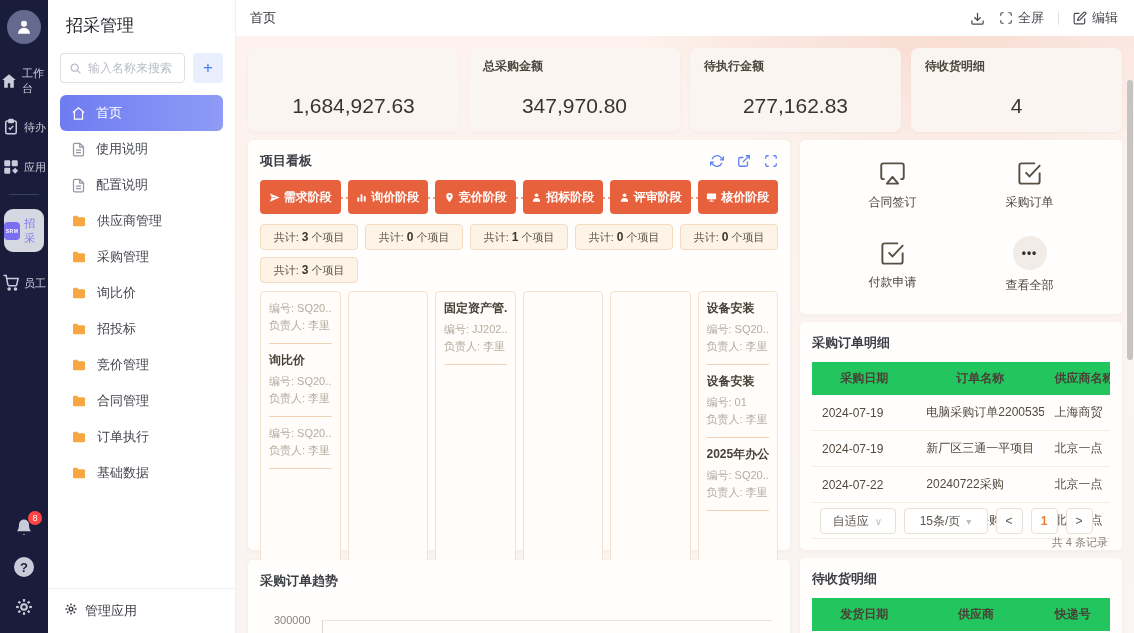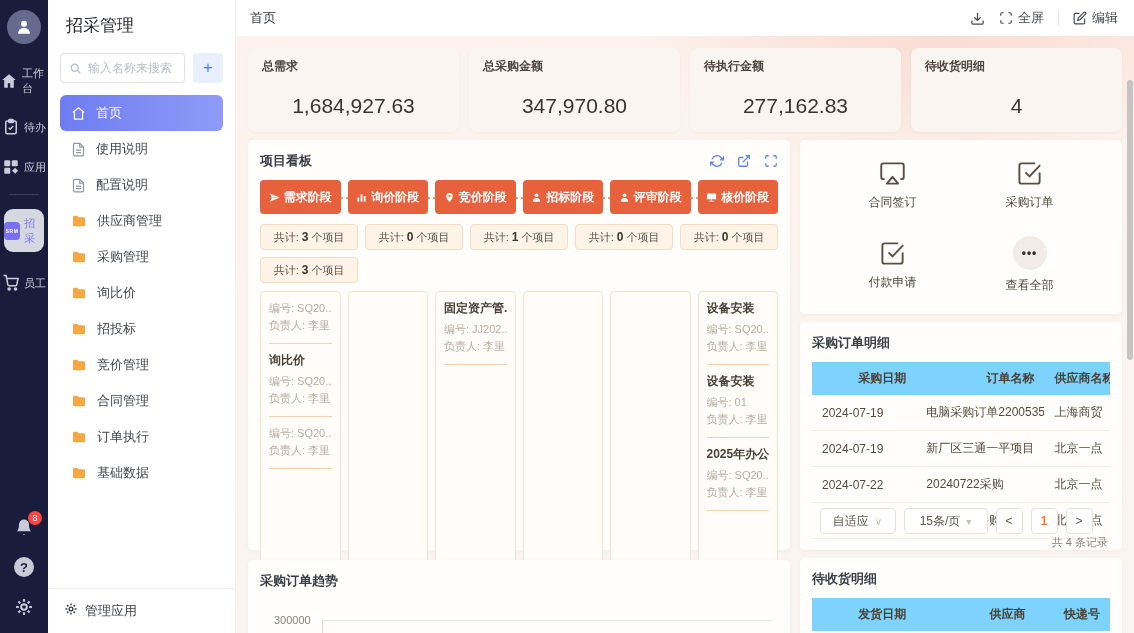--- a/index.html
+++ b/index.html
@@ -77,21 +77,21 @@
   .qa-item { display:flex; flex-direction:column; align-items:center; justify-content:center; gap:7px; cursor:pointer; }
   .qa-item .qi { color:#584e44; }
   .qa-label { font-size:12px; color:#4c463e; }
   .qa-more { width:34px; height:34px; border-radius:50%; background:#f1ece7; color:#35302a; font-size:12px; font-weight:bold; letter-spacing:1px; display:flex; align-items:center; justify-content:center; }
 
   
   .tbl-panel { padding:12px; position:relative; overflow:hidden; }
   .order-panel { height:228px; }
   .recv-panel { height:160px; }
   table.dtable { width:100%; border-collapse:collapse; margin-top:10px; font-size:12px; table-layout:fixed; }
-  .dtable th { background:#7dd3fc; color:#4a4035; font-weight:bold; text-align:right; padding:8px 10px; white-space:nowrap; overflow:hidden; }
+  .dtable th { background:#22c55e; color:#4a4035; font-weight:bold; text-align:center; padding:8px 10px; white-space:nowrap; overflow:hidden; }
   .dtable td { color:#53493f; padding:9px 10px; border-bottom:1px solid #f6ece1; white-space:nowrap; overflow:hidden; }
   .pager { position:absolute; left:0; right:10px; bottom:16px; display:flex; justify-content:center; gap:8px; align-items:center;text-align:right; }
   .pg-ctl { height:26px; background:#fff; border:1px solid #e6e0d9; border-radius:4px; display:flex; align-items:center; justify-content:center; font-size:12px; color:#5c564e; cursor:pointer; gap:6px; }
   .pg-select1 { width:76px; } .pg-select2 { width:84px; }
   .pg-caret { color:#c3bcb2; font-size:10px; }
   .pg-btn { width:27px; }
   .pg-page { width:27px; color:#ed7d2e; font-weight:bold; }
   .pg-total { position:absolute; right:14px; bottom:0px; font-size:11px; color:#8b8178; }
 
   
@@ -359,21 +359,20 @@
         </span>
         <span>编辑</span>
       </span>
     </div>
   </div>
 
   <div class="content">
 
     <div class="stats-row">
       <div class="stat-card">
-        <div class="stat-label">总需求</div>
         <div class="stat-value">1,684,927.63</div>
       </div>
       <div class="stat-card">
         <div class="stat-label">总采购金额</div>
         <div class="stat-value">347,970.80</div>
       </div>
       <div class="stat-card">
         <div class="stat-label">待执行金额</div>
         <div class="stat-value">277,162.83</div>
       </div>

